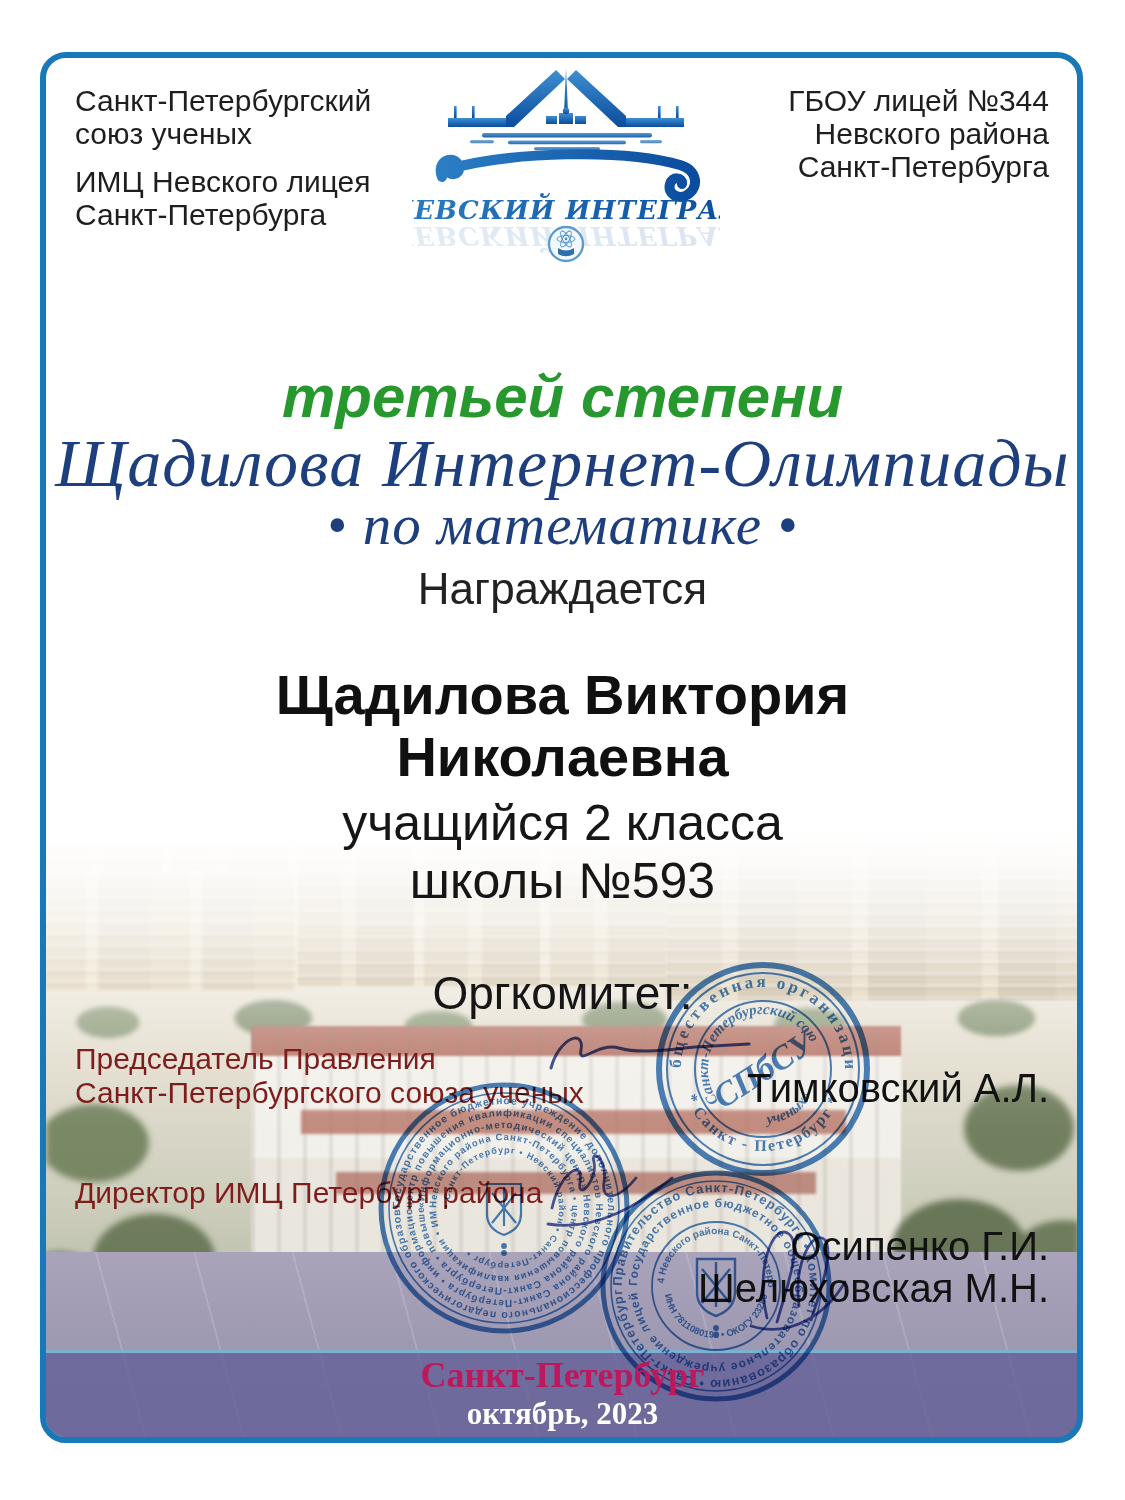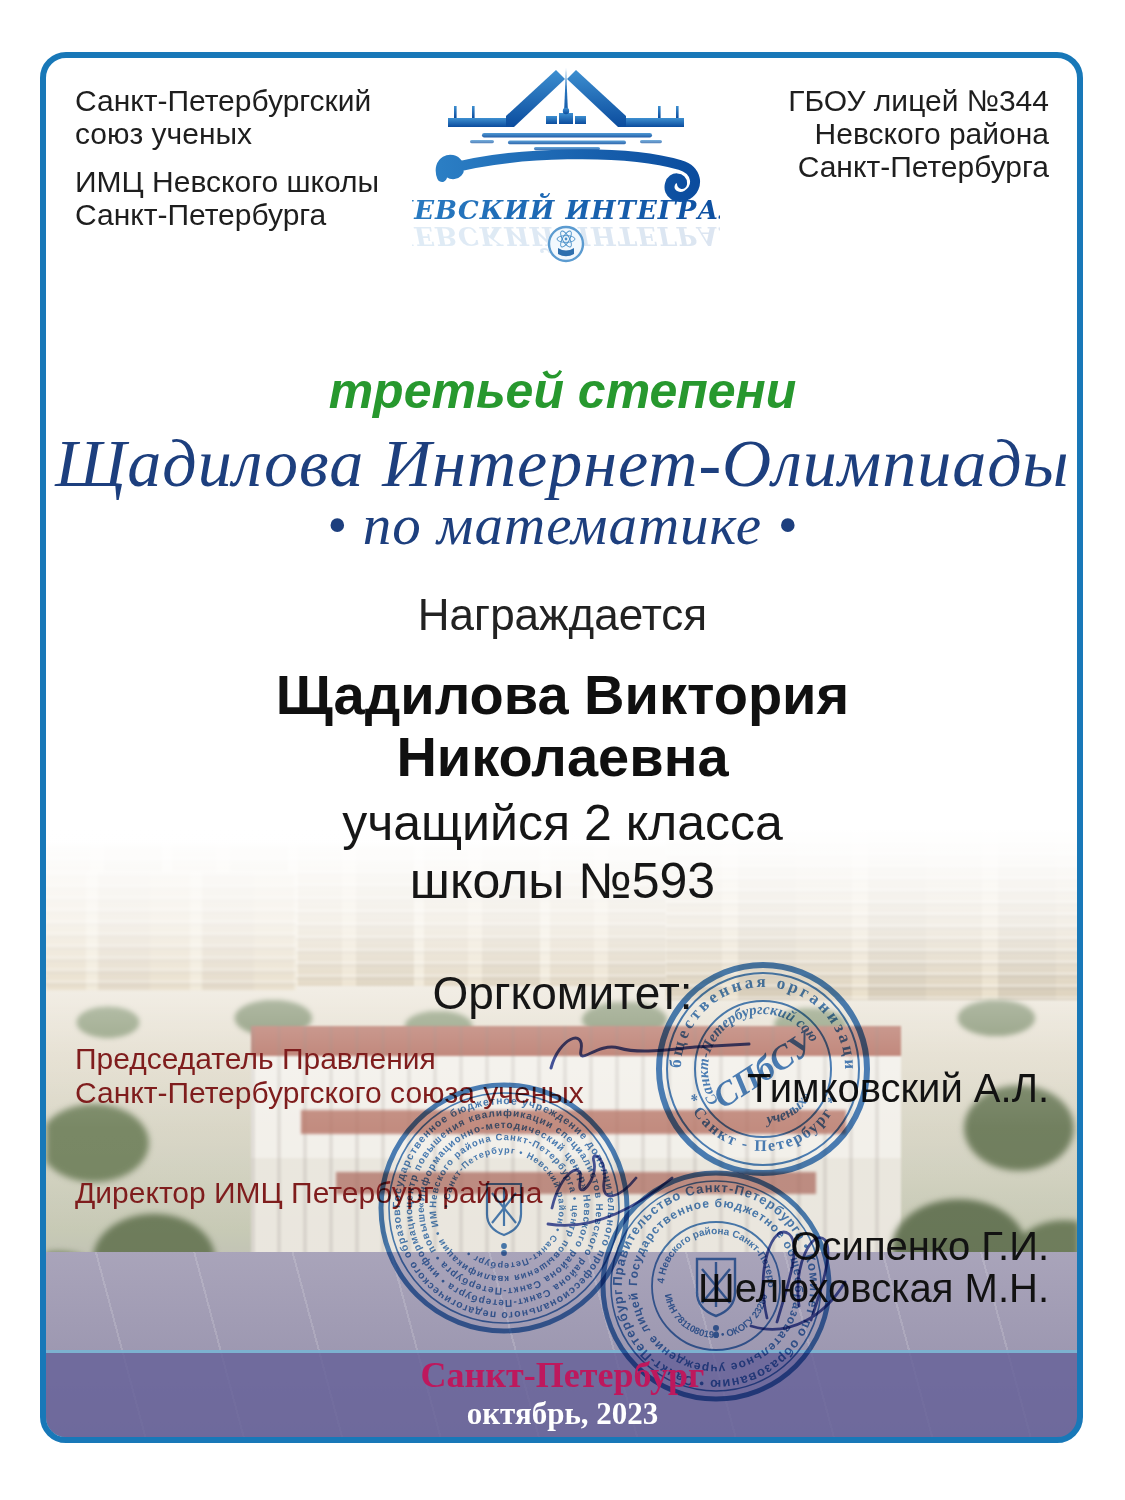--- a/index.html
+++ b/index.html
@@ -15,27 +15,27 @@
   .org-left .blk2{margin-top:15px;}
   .org-right{right:76px;top:84px;font-size:30px;line-height:33px;text-align:right;color:#1e1e1e;z-index:3;}
 
   .logo-svg{position:absolute;left:412px;top:56px;width:308px;height:210px;z-index:3;}
 
   .diploma{top:252px;z-index:3;}
   .diploma span{display:inline-block;font-weight:700;font-size:118px;letter-spacing:-2px;line-height:1;
       background:linear-gradient(180deg,#86c172 0%,#7cbb67 50%,#1e9226 52%,#178128 100%);
       -webkit-background-clip:text;background-clip:text;color:transparent;
       filter:drop-shadow(5px 6px 2px rgba(100,100,100,.55));}
-  .degree{top:362px;font-size:50px;font-weight:700;font-style:italic;color:#27982e;z-index:3;}
+  .degree{top:362px;font-size:60px;font-weight:700;font-style:italic;color:#27982e;z-index:3;}
   .oly1{top:424px;font-family:"Liberation Serif",serif;font-style:italic;font-size:68px;
         letter-spacing:1px;color:#1d3f7e;z-index:3;}
   .oly2{top:492px;font-family:"Liberation Serif",serif;font-style:italic;font-size:57px;
         letter-spacing:1px;color:#1d3f7e;z-index:3;}
 
-  .award-label{top:590px;font-size:44px;color:#222;z-index:3;}
+  .award-label{top:564px;font-size:44px;color:#222;z-index:3;}
   .recipient{top:664px;font-size:56px;font-weight:700;line-height:1.1;color:#101010;z-index:3;}
   .details{top:794px;font-size:50px;line-height:1.16;color:#161616;z-index:3;}
 
   
   .photo{position:absolute;left:46px;top:828px;width:1033px;height:609px;overflow:hidden;
          border-bottom-left-radius:20px;border-bottom-right-radius:20px;z-index:1;}
   .photo > div{position:absolute;}
   .ph-base{inset:0;background:linear-gradient(180deg,#f8f6f2 0%,#efe9df 10%,#e6ddcc 24%,
            #dcd5c2 38%,#cfcdba 52%,#bdc0a8 66%,#a9a6a8 82%,#938da0 100%);}
   .bld-a{left:0;top:16px;width:100%;height:142px;filter:blur(1.2px);opacity:.95;background:
@@ -92,21 +92,21 @@
 </head>
 <body>
 
 <div class="page">
 
   <div class="frame"></div>
 
   <div class="abs org-left">
     <div class="pre">Санкт-Петербургский
 союз ученых</div>
-    <div class="pre blk2">ИМЦ Невского школы
+    <div class="pre blk2">ИМЦ Невского лицея
 Санкт-Петербурга</div>
   </div>
   <div class="abs org-right pre">ГБОУ лицей №344
 Невского района
 Санкт-Петербурга</div>
 
   <svg class="logo-svg" viewBox="0 0 308 210">
     <defs>
       <linearGradient id="lgv" x1="0" y1="0" x2="0" y2="1">
         <stop offset="0" stop-color="#3d8fd0"></stop>

